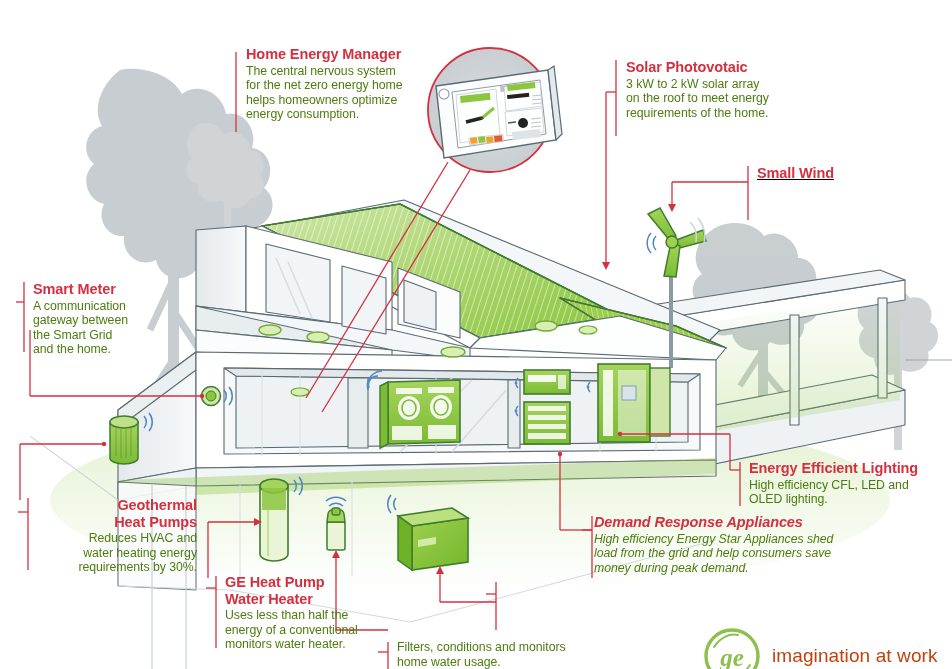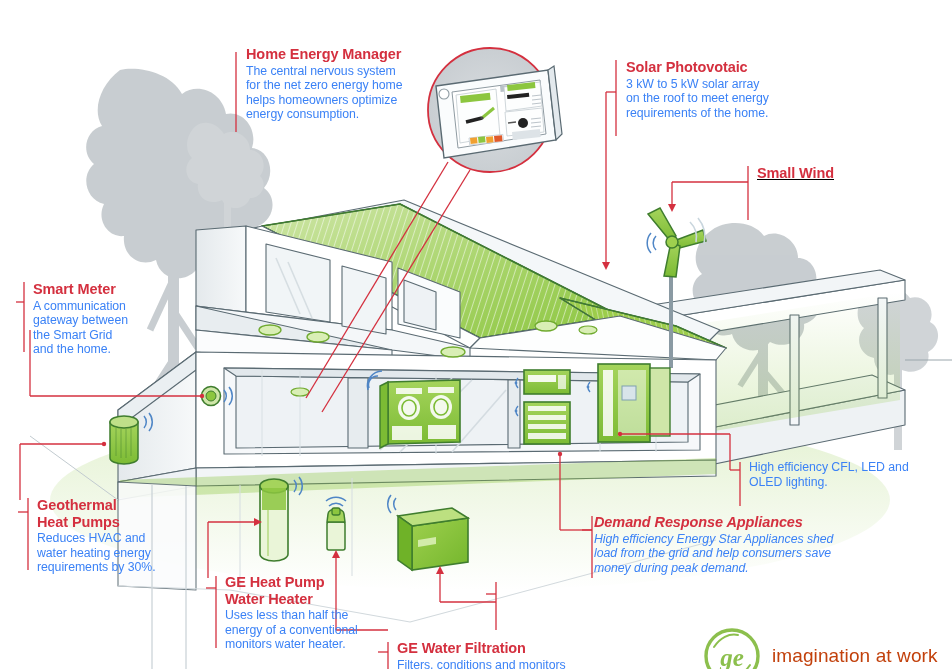--- a/index.html
+++ b/index.html
@@ -32,21 +32,21 @@
   .callout .c-title {
     color: #d4303f;
     font-weight: bold;
     font-size: 14.5px;
     line-height: 16.5px;
     letter-spacing: -0.1px;
     margin: 0 0 1px 0;
     white-space: pre-line;
   }
   .callout .c-body {
-    color: #3b82f6;
+    color: #4d7c0f;
     font-size: 12.3px;
     line-height: 14.6px;
     letter-spacing: -0.05px;
     margin: 0;
     white-space: pre-line;
   }
   .ge-logo-wrap {
     position: absolute;
     left: 703px;
     top: 597px;
@@ -488,68 +488,68 @@
   <div class="callout" style="left:246px; top:16px; width:185px;">
     <div class="c-title">Home Energy Manager</div>
     <div class="c-body">The central nervous system
 for the net zero energy home
 helps  homeowners optimize
 energy consumption.</div>
   </div>
 
   <div class="callout" style="left:626px; top:29px; width:200px;">
     <div class="c-title">Solar Photovotaic</div>
-    <div class="c-body">3 kW to 5 kW solar array
+    <div class="c-body">3 kW to 2 kW solar array
 on the roof to meet energy
 requirements of the home.</div>
   </div>
 
   <div class="callout" style="left:757px; top:135px; width:190px;text-decoration:underline;">
     <div class="c-title">Small Wind</div>
   </div>
 
   <div class="callout" style="left:33px; top:251px; width:160px;">
     <div class="c-title">Smart Meter</div>
     <div class="c-body">A communication
 gateway between
 the Smart Grid
 and the home.</div>
   </div>
 
-  <div class="callout" style="left:37px; top:467px; width:160px;">
+  <div class="callout" style="left:37px; top:467px; width:160px;text-align:right;">
     <div class="c-title">Geothermal
 Heat Pumps</div>
     <div class="c-body">Reduces HVAC and
 water heating energy
 requirements by 30%.</div>
   </div>
 
   <div class="callout" style="left:225px; top:544px; width:180px;">
     <div class="c-title">GE Heat Pump
 Water Heater</div>
     <div class="c-body">Uses less than half the
 energy of a conventional
 monitors water heater.</div>
   </div>
 
   <div class="callout" style="left:397px; top:610px; width:205px;">
-    <div class="c-title">GE Water Filtration</div>
     <div class="c-body">Filters, conditions and monitors
 home water usage.</div>
   </div>
 
 
   <div class="callout" style="left:594px; top:484px; width:250px;font-style:italic;">
     <div class="c-title">Demand Response Appliances</div>
     <div class="c-body">High efficiency Energy Star Appliances shed
 load from the grid and help consumers save
 money during peak demand.</div>
   </div>
 
   <div class="callout" style="left:749px; top:430px; width:200px;">
+    <div class="c-title">Energy Efficient Lighting</div>
     <div class="c-body">High efficiency CFL, LED and
 OLED lighting.</div>
   </div>
 
   <div class="ge-logo-wrap">
     <svg width="58" height="58" viewBox="0 0 58 58">
       <circle cx="29" cy="29" r="26" fill="none" stroke="#8cbf4d" stroke-width="3.4"></circle>
       <path d="M9 22 C14 12 24 6 34 8" fill="none" stroke="#ffffff" stroke-width="4" stroke-linecap="round"></path>
       <path d="M49 36 C44 46 34 52 24 50" fill="none" stroke="#ffffff" stroke-width="4" stroke-linecap="round"></path>
       <path d="M11 20 C17 11 26 6 35 8" fill="none" stroke="#8cbf4d" stroke-width="2" stroke-linecap="round"></path>

